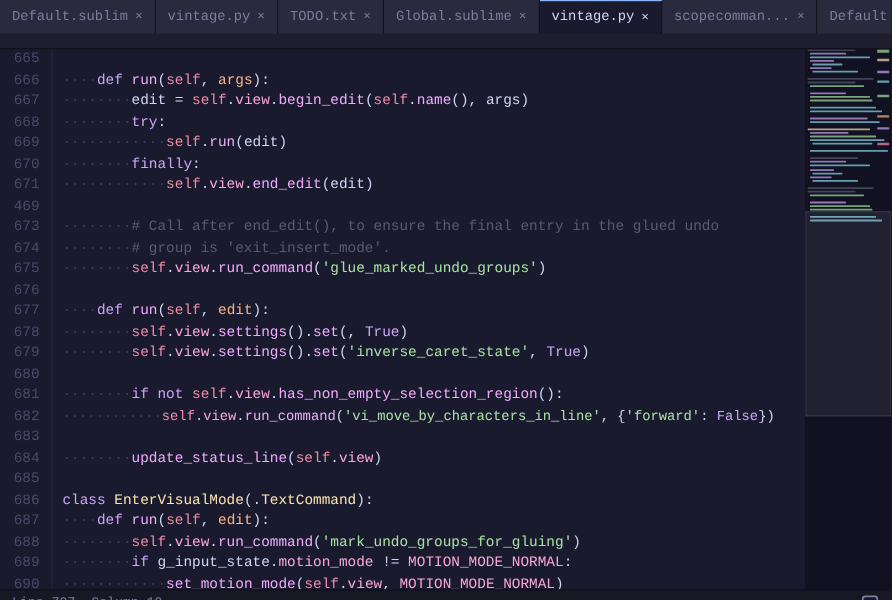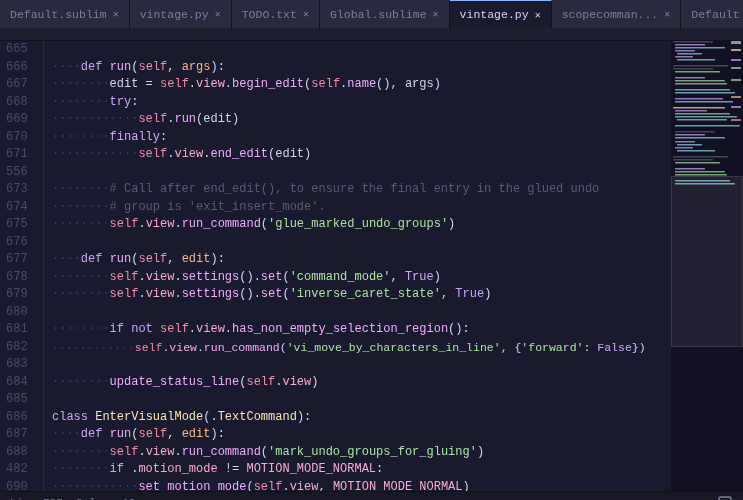--- a/index.html
+++ b/index.html
@@ -50,20 +50,21 @@
     .editor-container {
       display: flex;
       height: calc(500px - 28px - 22px);
       overflow: hidden;
     }
 
     
     .gutter {
       background: #1a1a2e;
       color: #4a4a6a;
+      text-align: right;
       padding-right: 10px;
       padding-left: 6px;
       font-size: 12px;
       line-height: 17.5px;
       min-width: 44px;
       user-select: none;
       border-right: 1px solid #2a2a3e;
       overflow: hidden;
     }
     .gutter .line-num {
@@ -172,38 +173,38 @@
 <div class="editor-container">
 
   <div class="gutter">
     <span class="line-num">665</span>
     <span class="line-num">666</span>
     <span class="line-num">667</span>
     <span class="line-num">668</span>
     <span class="line-num">669</span>
     <span class="line-num">670</span>
     <span class="line-num">671</span>
-    <span class="line-num">556</span>
+    <span class="line-num">469</span>
     <span class="line-num">673</span>
     <span class="line-num">674</span>
     <span class="line-num">675</span>
     <span class="line-num">676</span>
     <span class="line-num">677</span>
     <span class="line-num">678</span>
     <span class="line-num">679</span>
     <span class="line-num">680</span>
     <span class="line-num">681</span>
     <span class="line-num">682</span>
     <span class="line-num">683</span>
     <span class="line-num">684</span>
     <span class="line-num">685</span>
     <span class="line-num">686</span>
     <span class="line-num">687</span>
     <span class="line-num">688</span>
-    <span class="line-num">482</span>
+    <span class="line-num">689</span>
     <span class="line-num">690</span>
 
   </div>
 
   <div class="code-area">
 
     <div class="code-line">&nbsp;</div>
 
     <div class="code-line">
       <span class="indent">····</span><span class="kw">def </span><span class="fn">run</span><span class="punc">(</span><span class="self-kw">self</span><span class="punc">, </span><span class="param">args</span><span class="punc">):</span>
@@ -243,21 +244,21 @@
       <span class="indent">········</span><span class="self-kw">self</span><span class="punc">.</span><span class="attr">view</span><span class="punc">.</span><span class="fn">run_command</span><span class="punc">(</span><span class="str">'glue_marked_undo_groups'</span><span class="punc">)</span>
     </div>
 
     <div class="code-line">&nbsp;</div>
 
     <div class="code-line">
       <span class="indent">····</span><span class="kw">def </span><span class="fn">run</span><span class="punc">(</span><span class="self-kw">self</span><span class="punc">, </span><span class="param">edit</span><span class="punc">):</span>
     </div>
 
     <div class="code-line">
-      <span class="indent">········</span><span class="self-kw">self</span><span class="punc">.</span><span class="attr">view</span><span class="punc">.</span><span class="fn">settings</span><span class="punc">().</span><span class="fn">set</span><span class="punc">(</span><span class="str">'command_mode'</span><span class="punc">, </span><span class="kw">True</span><span class="punc">)</span>
+      <span class="indent">········</span><span class="self-kw">self</span><span class="punc">.</span><span class="attr">view</span><span class="punc">.</span><span class="fn">settings</span><span class="punc">().</span><span class="fn">set</span><span class="punc">(</span><span class="punc">, </span><span class="kw">True</span><span class="punc">)</span>
     </div>
 
     <div class="code-line">
       <span class="indent">········</span><span class="self-kw">self</span><span class="punc">.</span><span class="attr">view</span><span class="punc">.</span><span class="fn">settings</span><span class="punc">().</span><span class="fn">set</span><span class="punc">(</span><span class="str">'inverse_caret_state'</span><span class="punc">, </span><span class="kw">True</span><span class="punc">)</span>
     </div>
 
     <div class="code-line">&nbsp;</div>
 
     <div class="code-line">
       <span class="indent">········</span><span class="kw">if </span><span class="kw">not </span><span class="self-kw">self</span><span class="punc">.</span><span class="attr">view</span><span class="punc">.</span><span class="fn">has_non_empty_selection_region</span><span class="punc">():</span>
@@ -281,21 +282,21 @@
 
     <div class="code-line">
       <span class="indent">····</span><span class="kw">def </span><span class="fn">run</span><span class="punc">(</span><span class="self-kw">self</span><span class="punc">, </span><span class="param">edit</span><span class="punc">):</span>
     </div>
 
     <div class="code-line">
       <span class="indent">········</span><span class="self-kw">self</span><span class="punc">.</span><span class="attr">view</span><span class="punc">.</span><span class="fn">run_command</span><span class="punc">(</span><span class="str">'mark_undo_groups_for_gluing'</span><span class="punc">)</span>
     </div>
 
     <div class="code-line">
-      <span class="indent">········</span><span class="kw">if </span><span class="punc">.</span><span class="attr">motion_mode</span><span class="punc"> != </span><span class="const">MOTION_MODE_NORMAL</span><span class="punc">:</span>
+      <span class="indent">········</span><span class="kw">if </span><span class="var">g_input_state</span><span class="punc">.</span><span class="attr">motion_mode</span><span class="punc"> != </span><span class="const">MOTION_MODE_NORMAL</span><span class="punc">:</span>
     </div>
 
     <div class="code-line">
       <span class="indent">············</span><span class="fn">set_motion_mode</span><span class="punc">(</span><span class="self-kw">self</span><span class="punc">.</span><span class="attr">view</span><span class="punc">, </span><span class="const">MOTION_MODE_NORMAL</span><span class="punc">)</span>
     </div>
 
   </div>
 
   <div class="minimap">
     <svg class="minimap-content" viewBox="0 0 72 450" preserveAspectRatio="none">

